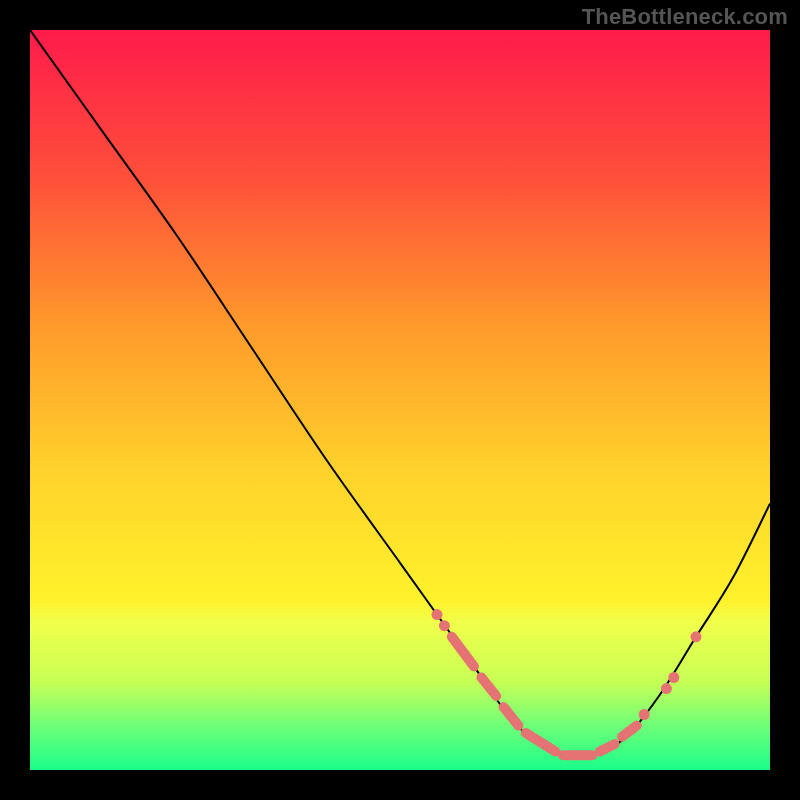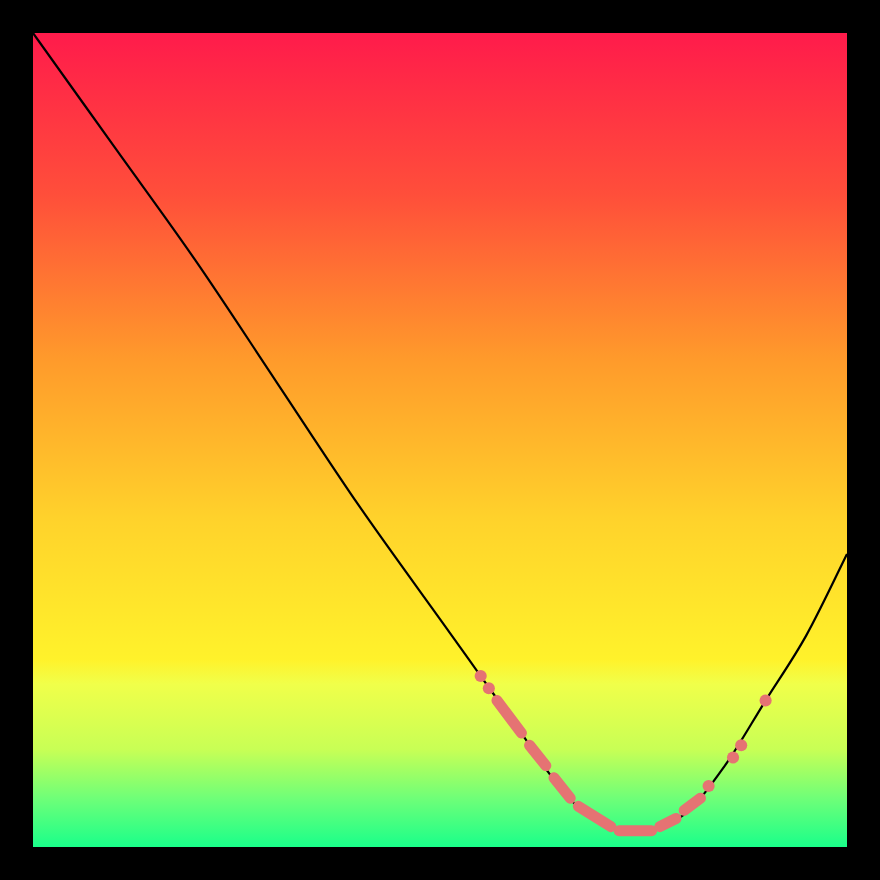--- a/index.html
+++ b/index.html
@@ -51,20 +51,21 @@
   .dashes line {
     stroke: #e57373;
     stroke-width: 10;
     stroke-linecap: round;
   }
 </style>
 </head>
 <body>
 
 <div class="outer">
+  <div class="watermark">TheBottleneck.com</div>
   <div class="plot">
     <svg viewBox="0 0 740 740">
       <defs>
         <linearGradient id="bg-grad" x1="0" y1="0" x2="0" y2="1">
             <stop offset="0%" stop-color="#ff1b4b"></stop>
             <stop offset="20%" stop-color="#ff4f3a"></stop>
             <stop offset="40%" stop-color="#ff9a2b"></stop>
             <stop offset="60%" stop-color="#ffd32b"></stop>
             <stop offset="77%" stop-color="#fff22b"></stop>
             <stop offset="80%" stop-color="#f0ff4a"></stop>

